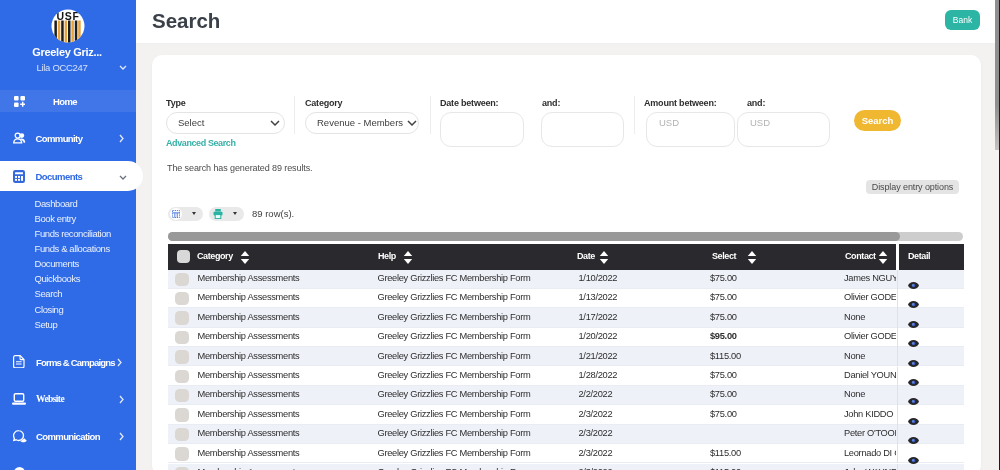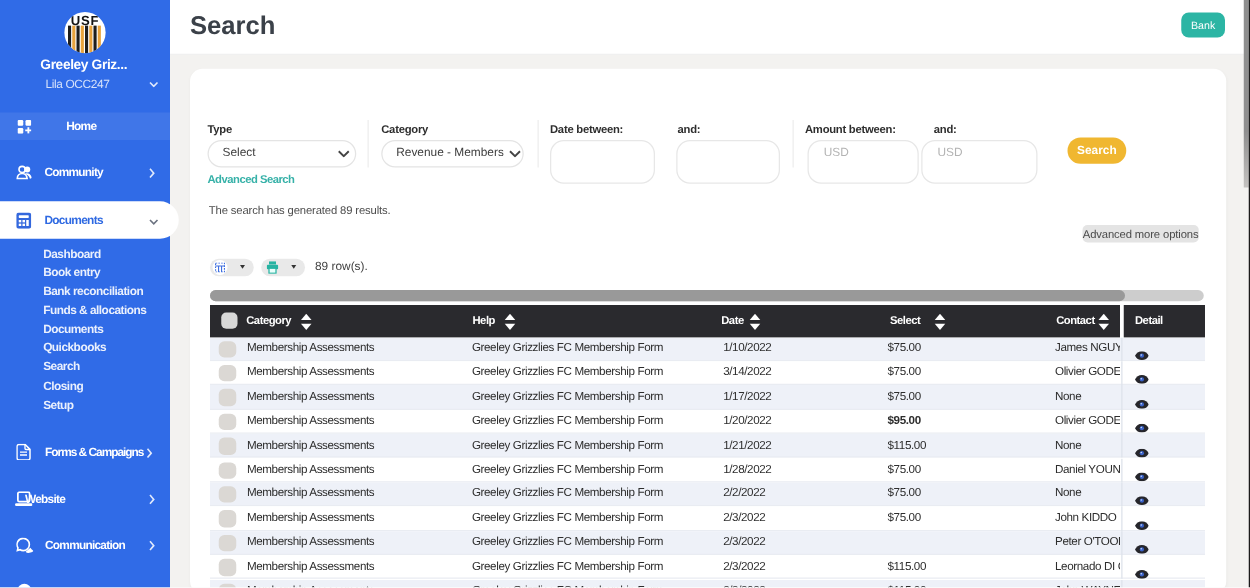--- a/index.html
+++ b/index.html
@@ -6,21 +6,21 @@
   html,body { width:1000px; height:470px; overflow:hidden; }
   body { font-family:"Liberation Sans", sans-serif; position:relative; background:#f3f2f0; }
   .abs { position:absolute; }
   .lbl { font-size:9px; font-weight:bold; color:#2e2e2e; letter-spacing:-0.2px; }
   .sel { height:22px; border:1px solid #e4e4e4; border-radius:11px; background:#fff; font-size:9.5px; color:#3d3d3d; line-height:20px; padding-left:11px; white-space:nowrap; }
   .inp { height:35px; border:1px solid #e7e7e7; border-radius:11px; background:#fff; }
   .vdiv { width:1px; background:#ededed; }
   .hcell { color:#fff; font-size:9px; font-weight:bold; letter-spacing:-0.4px; }
   .rowtext { font-size:9.3px; color:#2d2d2d; letter-spacing:-0.3px; white-space:nowrap; }
   .mtext { font-size:9.5px; color:#fff; letter-spacing:-0.6px; font-weight:bold; }
-  .sub { position:absolute; left:34.5px; font-size:9.5px; color:rgba(255,255,255,.9); letter-spacing:-0.4px;font-weight:bold; }
+  .sub { position:absolute; left:34.5px; font-size:9.5px; color:rgba(255,255,255,.9); letter-spacing:-0.4px; }
 </style>
 </head>
 <body>
 
 <div class="abs" style="left:136px; top:0; width:862.5px; height:44px; background:#fff; border-bottom:1px solid #f0f0f0;"></div>
 <div class="abs" style="left:152px; top:8.5px; font-size:20.5px; font-weight:bold; color:#3b4149;">Search</div>
 <div class="abs" style="left:945px; top:10px; width:35px; height:20px; background:#2cb5a4; border-radius:6px; color:#fff; font-size:8.5px; text-align:center; line-height:20px;">Bank</div>
 
 <div class="abs" style="left:152px; top:55px; width:828.5px; height:420px; background:#fff; border-radius:10px; box-shadow:0 1px 3px rgba(0,0,0,.04);"></div>
 
@@ -43,21 +43,21 @@
 <div class="abs lbl" style="left:542px; top:98px;">and:</div>
 <div class="abs inp" style="left:541px; top:112px; width:83px;"></div>
 <div class="abs vdiv" style="left:634px; top:96px; height:38px;"></div>
 <div class="abs lbl" style="left:644px; top:98px;">Amount between:</div>
 <div class="abs inp" style="left:646px; top:112px; width:89px; color:#b3b3b3; line-height:19px; padding-left:12px; font-size:9.5px;">USD</div>
 <div class="abs lbl" style="left:747px; top:98px;">and:</div>
 <div class="abs inp" style="left:737px; top:112px; width:93px; color:#b3b3b3; line-height:19px; padding-left:12px; font-size:9.5px;">USD</div>
 <div class="abs" style="left:854px; top:110px; width:47px; height:21px; background:#f0b731; border-radius:11px; color:#fff; font-size:9.5px; font-weight:bold; text-align:center; line-height:21px;">Search</div>
 <div class="abs" style="left:166px; top:138px; color:#36b1a8; font-size:9px; font-weight:bold; letter-spacing:-0.4px;">Advanced Search</div>
 <div class="abs" style="left:167px; top:163px; color:#4c4c4c; font-size:9px; letter-spacing:-0.1px;">The search has generated 89 results.</div>
-<div class="abs" style="left:866px; top:180px; width:93px; height:14px; background:#e4e4e4; border-radius:4px; color:#4a4a4a; font-size:9px; letter-spacing:-0.1px; text-align:center; line-height:14px; white-space:nowrap;">Advanced more options</div>
+<div class="abs" style="left:866px; top:180px; width:93px; height:14px; background:#e4e4e4; border-radius:4px; color:#4a4a4a; font-size:9px; letter-spacing:-0.1px; text-align:center; line-height:14px; white-space:nowrap;">Display entry options</div>
 
 <div class="abs" style="left:168px; top:207px; width:35px; height:14px; background:#e9e9e9; border-radius:7px;">
   <div class="abs" style="left:2px; top:1px; width:12px; height:12px; background:#fff; border-radius:50%;"></div>
   <svg class="abs" style="left:4px; top:3px;" width="8" height="8" viewBox="0 0 9 9">
       <rect x=".5" y=".5" width="8" height="8" fill="none" stroke="#3f6fe0" stroke-width="1" stroke-dasharray="1.5 1"></rect>
       <line x1=".5" y1="3.2" x2="8.5" y2="3.2" stroke="#3f6fe0"></line>
       <line x1="3.2" y1="3.2" x2="3.2" y2="8.5" stroke="#3f6fe0"></line>
       <line x1="5.9" y1="3.2" x2="5.9" y2="8.5" stroke="#3f6fe0"></line>
     </svg>
   <div class="abs" style="left:24px; top:5px; width:0; height:0; border-left:2.5px solid transparent; border-right:2.5px solid transparent; border-top:3.5px solid #333;"></div>
@@ -117,21 +117,21 @@
       <div style="position:absolute; left:740px; top:5.5px;"><svg width="11" height="7" viewBox="0 0 11 7">
           <path d="M5.5 0C3 0 .9 1.5 0 3.5 .9 5.5 3 7 5.5 7S10.1 5.5 11 3.5C10.1 1.5 8 0 5.5 0z" fill="#26262b"></path>
           <circle cx="5.5" cy="3.5" r="1.7" fill="#3b62c9"></circle>
           <circle cx="5" cy="3" r=".6" fill="#cfe0f0"></circle>
         </svg></div>
     </div>
     <div style="position: absolute; left: 0px; top: 19.4px; width: 795.5px; height: 19.4px; background: rgb(255, 255, 255); border-bottom: 1px solid rgb(233, 236, 242);">
       <div style="position:absolute; left:7px; top:3px; width:14px; height:13.5px; background:#dbd8d4; border-radius:4.5px;"></div>
       <div class="rowtext" style="position:absolute; left:29.5px; top:3.5px;">Membership Assessments</div>
       <div class="rowtext" style="position:absolute; left:209.5px; top:3.5px;">Greeley Grizzlies FC Membership Form</div>
-      <div class="rowtext" style="position:absolute; left:410.5px; top:3.5px;">3/14/2022</div>
+      <div class="rowtext" style="position:absolute; left:410.5px; top:3.5px;">1/13/2022</div>
       <div class="rowtext" style="position:absolute; left:542px; top:3.5px;">$75.00</div>
       <div class="rowtext" style="position:absolute; left:676px; top:3.5px; width:52px; overflow:hidden;">Olivier GODET</div>
       <div style="position:absolute; left:729px; top:0; width:1px; height:19.4px; background:#dde2ea;"></div>
       <div style="position:absolute; left:740px; top:5.5px;"><svg width="11" height="7" viewBox="0 0 11 7">
           <path d="M5.5 0C3 0 .9 1.5 0 3.5 .9 5.5 3 7 5.5 7S10.1 5.5 11 3.5C10.1 1.5 8 0 5.5 0z" fill="#26262b"></path>
           <circle cx="5.5" cy="3.5" r="1.7" fill="#3b62c9"></circle>
           <circle cx="5" cy="3" r=".6" fill="#cfe0f0"></circle>
         </svg></div>
     </div>
     <div style="position: absolute; left: 0px; top: 38.8px; width: 795.5px; height: 19.4px; background: rgb(238, 241, 248); border-bottom: 1px solid rgb(233, 236, 242);">
@@ -317,21 +317,21 @@
   </g>
 </svg>
 <div class="abs" style="left:35.5px; top:170.5px; font-size:9.5px; letter-spacing:-0.55px; color:#2e69e2; font-weight:bold;">Documents</div>
 <svg class="abs" style="left:119px; top:174.5px;" width="8" height="5" viewBox="0 0 8 5">
     <path d="M1 1l3 3 3-3" fill="none" stroke="#6b7280" stroke-width="1.3"></path>
   </svg>
 
 <div id="submenu">
     <div class="sub" style="top: 197.8px;">Dashboard</div>
     <div class="sub" style="top: 212.9px;">Book entry</div>
-    <div class="sub" style="top: 228px;">Bank reconciliation</div>
+    <div class="sub" style="top: 228px;">Funds reconciliation</div>
     <div class="sub" style="top: 243.1px;">Funds &amp; allocations</div>
     <div class="sub" style="top: 258.2px;">Documents</div>
     <div class="sub" style="top: 273.3px;">Quickbooks</div>
     <div class="sub" style="top: 288.4px;">Search</div>
     <div class="sub" style="top: 303.5px;">Closing</div>
     <div class="sub" style="top: 318.6px;">Setup</div>
   </div>
 
 <svg class="abs" style="left:13px; top:355px;" width="12" height="13" viewBox="0 0 12 13">
   <path d="M2.2.6h4.9L11 4.5v6.8a1.6 1.6 0 01-1.6 1.6H2.2A1.6 1.6 0 01.6 11.3V2.2A1.6 1.6 0 012.2.6z" fill="none" stroke="#fff" stroke-width="1.2"></path>
@@ -340,21 +340,21 @@
 </svg>
 <div class="abs mtext" style="left:36px; top:356.5px; letter-spacing:-0.8px;">Forms &amp; Campaigns</div>
 <svg class="abs" style="left:117px; top:357.5px;" width="5" height="9" viewBox="0 0 5 9">
     <path d="M1 1l3 3.5L1 8" fill="none" stroke="rgba(255,255,255,.85)" stroke-width="1.3"></path>
   </svg>
 
 <svg class="abs" style="left:12px; top:392.5px;" width="14" height="12" viewBox="0 0 14 12">
   <rect x="2.3" y=".7" width="9.4" height="7.6" rx="1.2" fill="none" stroke="#fff" stroke-width="1.4"></rect>
   <rect x="0" y="9.6" width="14" height="2.2" rx="1.1" fill="#fff"></rect>
 </svg>
-<div class="abs mtext" style="left:20px; top:393.5px;">Website</div>
+<div class="abs mtext" style="left:36px; top:393.5px;font-family:Liberation Serif, serif;">Website</div>
 <svg class="abs" style="left:119px; top:394.5px;" width="5" height="9" viewBox="0 0 5 9">
     <path d="M1 1l3 3.5L1 8" fill="none" stroke="rgba(255,255,255,.85)" stroke-width="1.3"></path>
   </svg>
 
 <svg class="abs" style="left:12.5px; top:429.5px;" width="14" height="14" viewBox="0 0 14 14">
   <path d="M5.6.7a4.9 4.9 0 014.9 4.9 4.9 4.9 0 01-4.9 4.9c-.9 0-1.8-.2-2.5-.7L.8 10.4l.6-2.1A4.9 4.9 0 015.6.7z" fill="none" stroke="#fff" stroke-width="1.3"></path>
   <path d="M11.3 8.2c.7.8 1.2 1.5 1.9 1.9.6.4.5 1-.2 1.3-1 .5-2.4 1-3.6.9-1-.1-1.6-.6-1.9-1z" fill="#fff"></path>
 </svg>
 <div class="abs mtext" style="left:36px; top:431px;">Communication</div>
 <svg class="abs" style="left:119px; top:432px;" width="5" height="9" viewBox="0 0 5 9">

